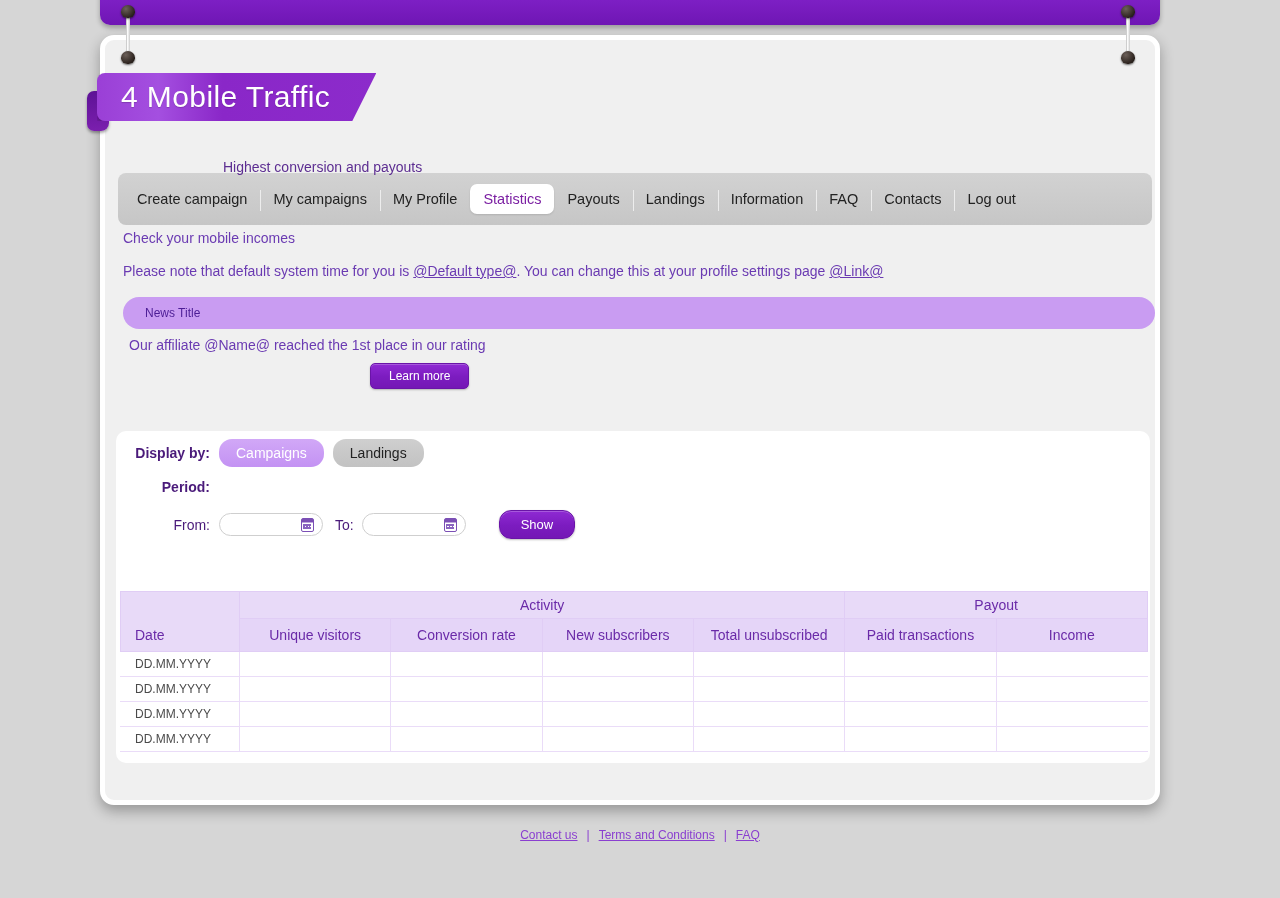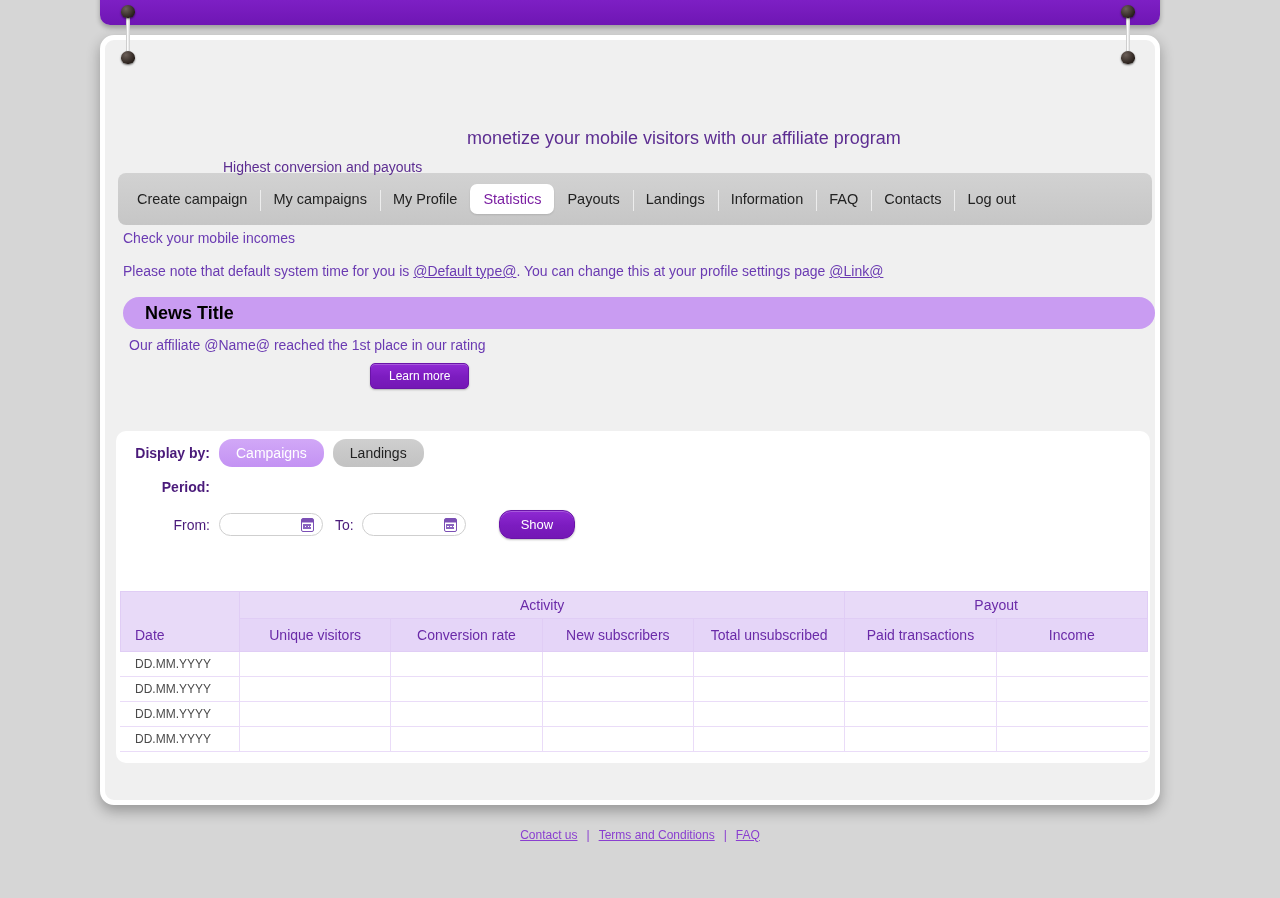--- a/index.html
+++ b/index.html
@@ -146,21 +146,21 @@
   
   .news-bar {
     position: absolute;
     left: 18px; top: 257px;
     width: 1032px; height: 32px;
     background: #c99cf2;
     border-radius: 16px;
     display: flex; align-items: center;
     padding-left: 22px;
   }
-  .news-bar-title { color: #000000; font-size: 18px; font-weight: bold; }
+  .news-bar-title { color: #4c1d95; font-size: 12px; }
   .news-body {
     position: absolute;
     left: 24px; top: 297px;
     font-size: 14px;
     color: #6a3ab2;
   }
   .btn-purple {
     background: linear-gradient(180deg, #8f2ad3 0%, #7c1cc0 52%, #7417b5 100%);
     border: 1px solid #6a14a8;
     border-radius: 5px;
@@ -311,21 +311,26 @@
 </style>
 </head>
 <body>
 
 <div class="back-sheet"></div>
 <div class="pin" id="pin-left"></div>
 <div class="pin" id="pin-right"></div>
 
 <div class="card">
 
-  <div class="tagline">monetize your mobile visitors with our affiliate program</div>
+  <div class="logo-wrap">
+    <div class="logo-fold"></div>
+    <div class="logo-ribbon">
+      <span class="logo-text">4 Mobile Traffic</span>
+    </div>
+  </div>
   <div class="subtagline">Highest conversion and payouts</div>
 
   <div class="nav" id="nav-bar">
       <div class="nav-item">Create campaign</div>
       <div class="nav-item">My campaigns</div>
       <div class="nav-item">My Profile</div>
       <div class="nav-item active">Statistics</div>
       <div class="nav-item">Payouts</div>
       <div class="nav-item">Landings</div>
       <div class="nav-item">Information</div>

